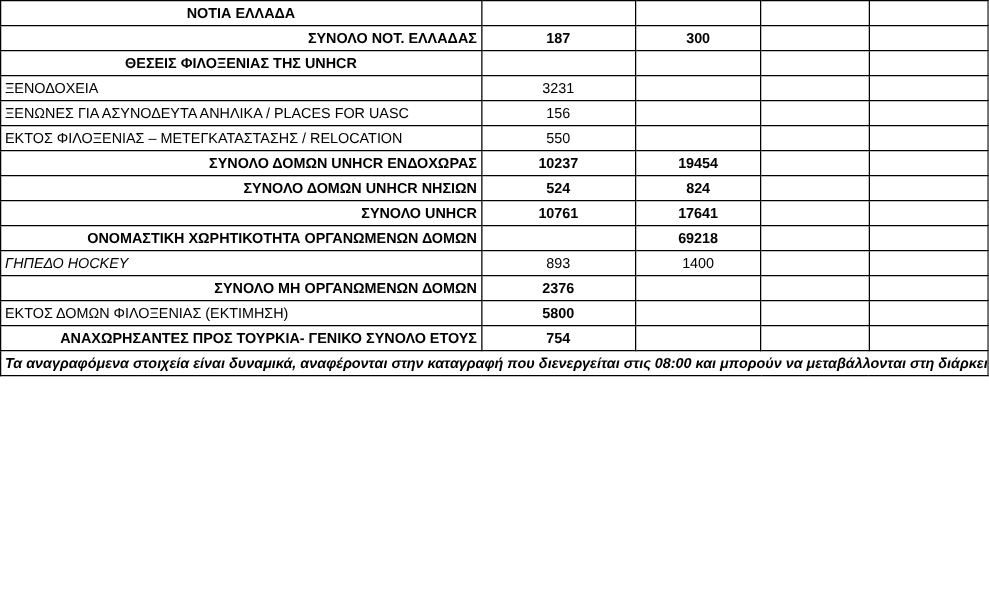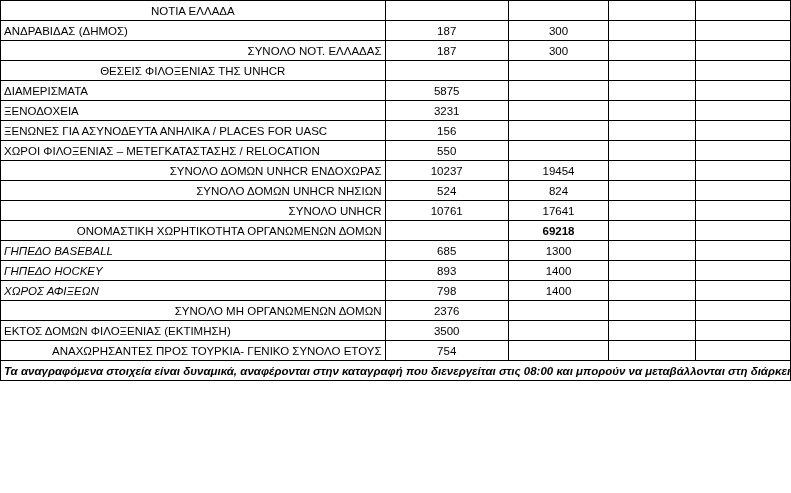--- a/index.html
+++ b/index.html
@@ -6,21 +6,21 @@
   body { width: 791px; height: 493px; overflow: hidden; font-family: "Liberation Sans", sans-serif; color: #000; }
   table.sheet { border-collapse: collapse; table-layout: fixed; width: 791px; }
   table.sheet td { border: 1px solid #000; height: 19px; padding: 0 3px; font-size: 11.5px; white-space: nowrap; overflow: hidden; vertical-align: middle; }
   .c-label { width: 368px; }
   .c-a { width: 118px; }
   .c-b { width: 96px; }
   .c-c { width: 83px; }
   .c-d { width: 91px; }
   .center { text-align: center; }
   .right { text-align: right; }
-  .bold { font-weight: normal; }
+  .bold { font-weight: bold; }
   .italic { font-style: italic; }
   .big { font-size: 15px; font-weight: bold; }
   .note td { height: 38px; white-space: normal; text-align: center; font-style: italic; font-weight: bold; font-size: 11.5px; line-height: 18px; padding: 0 6px; }
 </style>
 </head>
 <body>
 
 <table class="sheet">
   <colgroup>
     <col class="c-label">
@@ -31,63 +31,49 @@
   </colgroup>
   <tbody id="tbody">
       <tr>
         <td class="center bold">ΝΟΤΙΑ ΕΛΛΑΔΑ</td>
         <td class="center"></td>
         <td class="center"></td>
         <td class=""></td>
         <td class=""></td>
       </tr>
       <tr>
-        <td class="">ΑΝΔΡΑΒΙΔΑΣ (ΔΗΜΟΣ)</td>
-        <td class="center">187</td>
-        <td class="center">300</td>
-        <td class=""></td>
-        <td class=""></td>
-      </tr>
-      <tr>
         <td class="right bold">ΣΥΝΟΛΟ ΝΟΤ. ΕΛΛΑΔΑΣ</td>
         <td class="center bold">187</td>
         <td class="center bold">300</td>
         <td class=""></td>
         <td class=""></td>
       </tr>
       <tr>
         <td class="center bold">ΘΕΣΕΙΣ ΦΙΛΟΞΕΝΙΑΣ  ΤΗΣ UNHCR</td>
         <td class="center"></td>
-        <td class="center"></td>
-        <td class=""></td>
-        <td class=""></td>
-      </tr>
-      <tr>
-        <td class="">ΔΙΑΜΕΡΙΣΜΑΤΑ</td>
-        <td class="center">5875</td>
         <td class="center"></td>
         <td class=""></td>
         <td class=""></td>
       </tr>
       <tr>
         <td class="">ΞΕΝΟΔΟΧΕΙΑ</td>
         <td class="center">3231</td>
         <td class="center"></td>
         <td class=""></td>
         <td class=""></td>
       </tr>
       <tr>
         <td class="">ΞΕΝΩΝΕΣ ΓΙΑ ΑΣΥΝΟΔΕΥΤΑ ΑΝΗΛΙΚΑ /  PLACES FOR UASC</td>
         <td class="center">156</td>
         <td class="center"></td>
         <td class=""></td>
         <td class=""></td>
       </tr>
       <tr>
-        <td class="">ΧΩΡΟΙ ΦΙΛΟΞΕΝΙΑΣ – ΜΕΤΕΓΚΑΤΑΣΤΑΣΗΣ / RELOCATION</td>
+        <td class="">ΕΚΤΟΣ ΦΙΛΟΞΕΝΙΑΣ – ΜΕΤΕΓΚΑΤΑΣΤΑΣΗΣ / RELOCATION</td>
         <td class="center">550</td>
         <td class="center"></td>
         <td class=""></td>
         <td class=""></td>
       </tr>
       <tr>
         <td class="right bold">ΣΥΝΟΛΟ ΔΟΜΩΝ UNHCR ΕΝΔΟΧΩΡΑΣ</td>
         <td class="center bold">10237</td>
         <td class="center bold">19454</td>
         <td class=""></td>
@@ -108,50 +94,36 @@
         <td class=""></td>
       </tr>
       <tr>
         <td class="right bold">ΟΝΟΜΑΣΤΙΚΗ  ΧΩΡΗΤΙΚΟΤΗΤΑ ΟΡΓΑΝΩΜΕΝΩΝ ΔΟΜΩΝ</td>
         <td class="center"></td>
         <td class="center big">69218</td>
         <td class=""></td>
         <td class=""></td>
       </tr>
       <tr>
-        <td class="italic">ΓΗΠΕΔΟ BASEBALL</td>
-        <td class="center">685</td>
-        <td class="center">1300</td>
-        <td class=""></td>
-        <td class=""></td>
-      </tr>
-      <tr>
         <td class="italic">ΓΗΠΕΔΟ HOCKEY</td>
         <td class="center">893</td>
-        <td class="center">1400</td>
-        <td class=""></td>
-        <td class=""></td>
-      </tr>
-      <tr>
-        <td class="italic">ΧΩΡΟΣ ΑΦΙΞΕΩΝ</td>
-        <td class="center">798</td>
         <td class="center">1400</td>
         <td class=""></td>
         <td class=""></td>
       </tr>
       <tr>
         <td class="right bold">ΣΥΝΟΛΟ ΜΗ ΟΡΓΑΝΩΜΕΝΩΝ ΔΟΜΩΝ</td>
         <td class="center bold">2376</td>
         <td class="center bold"></td>
         <td class=""></td>
         <td class=""></td>
       </tr>
       <tr>
         <td class="">ΕΚΤΟΣ ΔΟΜΩΝ ΦΙΛΟΞΕΝΙΑΣ (ΕΚΤΙΜΗΣΗ)</td>
-        <td class="center bold">3500</td>
+        <td class="center bold">5800</td>
         <td class="center"></td>
         <td class=""></td>
         <td class=""></td>
       </tr>
       <tr>
         <td class="right bold">ΑΝΑΧΩΡΗΣΑΝΤΕΣ ΠΡΟΣ ΤΟΥΡΚΙΑ- ΓΕΝΙΚΟ ΣΥΝΟΛΟ ΕΤΟΥΣ</td>
         <td class="center bold">754</td>
         <td class="center bold"></td>
         <td class=""></td>
         <td class=""></td>

